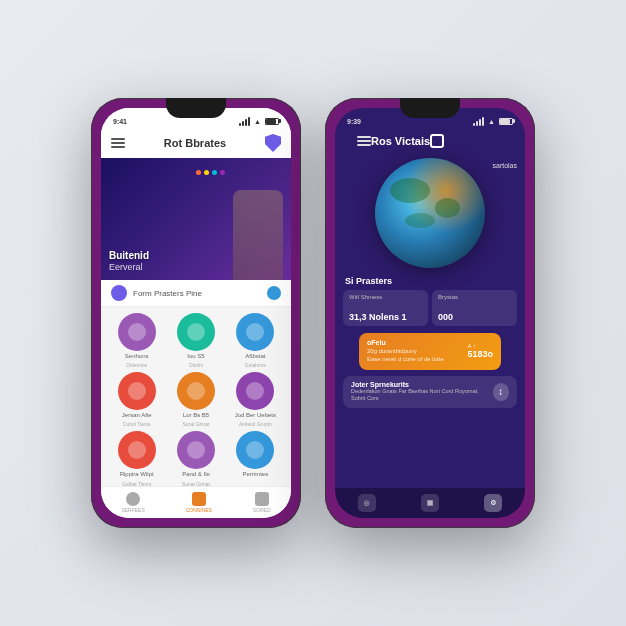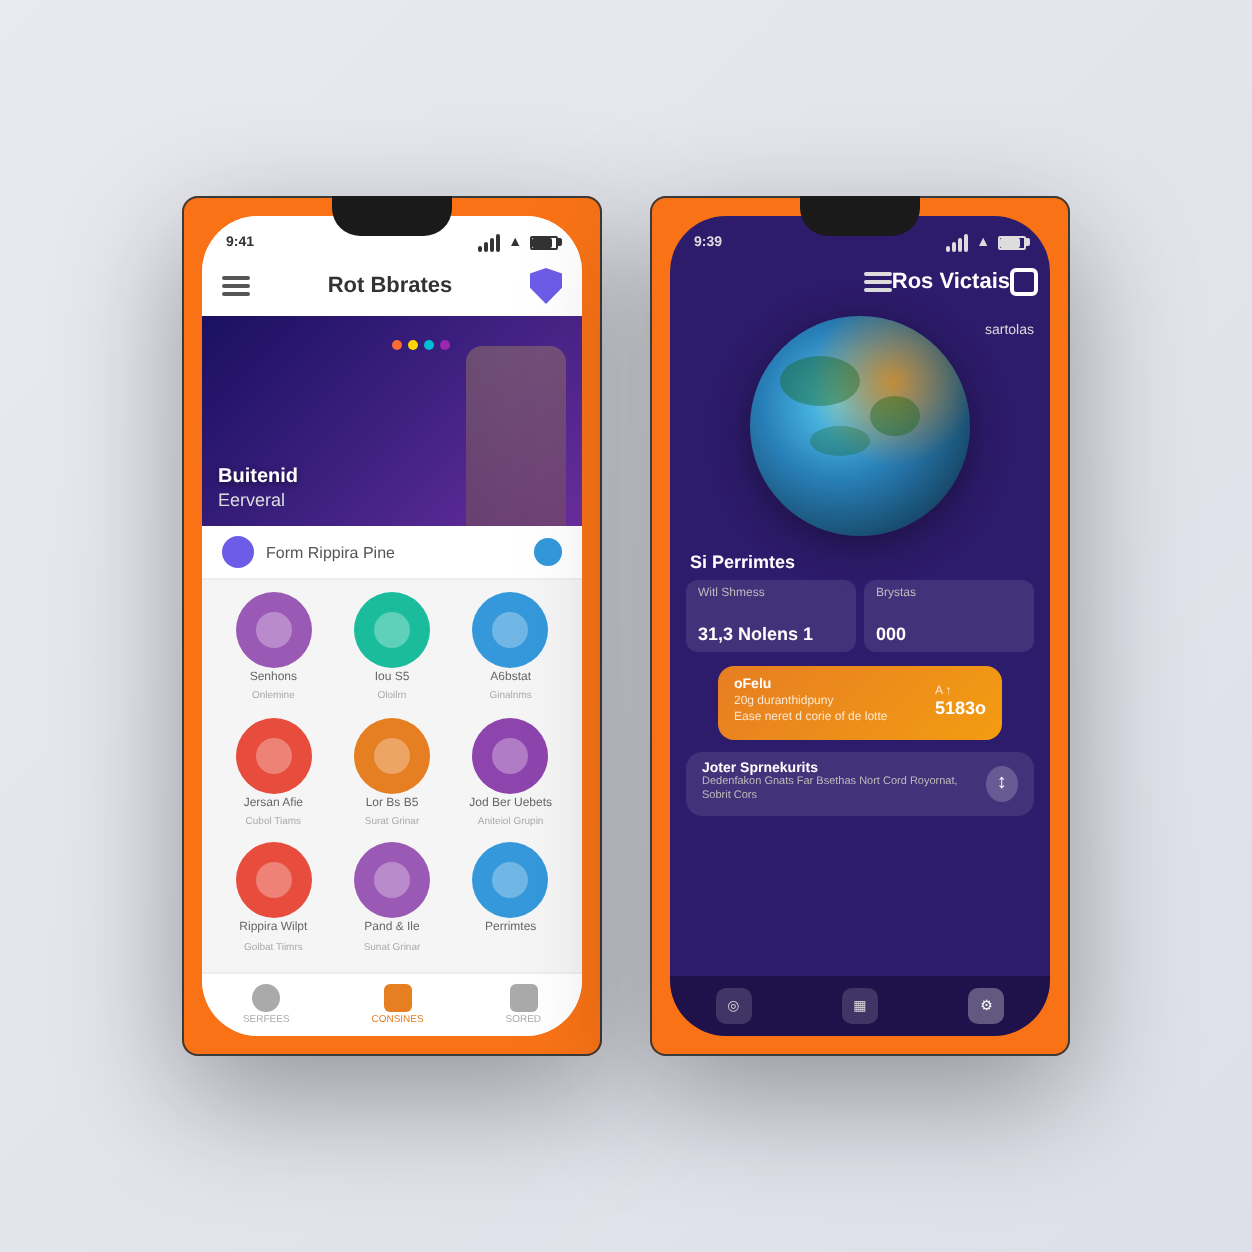--- a/index.html
+++ b/index.html
@@ -17,22 +17,22 @@
       display: flex;
       gap: 24px;
       align-items: center;
       justify-content: center;
     }
 
     
     .phone {
       width: 210px;
       height: 430px;
-      background: #f97316;
-      border-radius: 8px;
+      background: #701a75;
+      border-radius: 32px;
       padding: 10px;
       box-shadow: 0 20px 60px rgba(0,0,0,0.35), inset 0 0 0 1px #3a3a3a;
       position: relative;
     }
     .phone-screen {
       width: 100%;
       height: 100%;
       border-radius: 28px;
       overflow: hidden;
       position: relative;
@@ -73,21 +73,21 @@
       align-items: center;
       justify-content: space-between;
       padding: 4px 10px 6px;
     }
     .hamburger { display: flex; flex-direction: column; gap: 2px; cursor: pointer; }
     .hamburger span { width: 14px; height: 2px; background: #555; border-radius: 1px; }
     .p1-title { font-size: 11px; font-weight: 700; color: #333; }
     .shield-icon { width: 16px; height: 18px; background: #6c5ce7; clip-path: polygon(50% 0%, 100% 15%, 100% 55%, 50% 100%, 0% 55%, 0% 15%); }
 
     .p1-banner {
-      height: 105px;
+      height: 122px;
       background: linear-gradient(135deg, #1a1060 0%, #3d2080 50%, #6b2fa0 100%);
       position: relative;
       overflow: hidden;
       display: flex;
       align-items: flex-end;
       padding: 8px;
     }
     .p1-banner-text { color: #fff; }
     .p1-banner-text .line1 { font-size: 10px; font-weight: 800; line-height: 1.2; text-shadow: 0 1px 3px rgba(0,0,0,0.5); }
     .p1-banner-text .line2 { font-size: 9px; color: #ddd; }
@@ -173,22 +173,22 @@
       align-items: center;
       justify-content: space-between;
       padding: 4px 12px 0;
       font-size: 7px;
       font-weight: 600;
       color: #ddd;
     }
     .p2-header {
       display: flex;
       align-items: center;
-      justify-content: flex-end;
-      padding: 4px 6px 6px;
+      justify-content: flex-start;
+      padding: 4px 22px 6px;
     }
     .p2-title { font-size: 11px; font-weight: 700; color: #fff; }
     .p2-square { width: 14px; height: 14px; border: 2px solid #fff; border-radius: 3px; }
 
     .p2-globe-section {
       display: flex;
       justify-content: center;
       padding: 4px 8px 6px;
       position: relative;
     }
@@ -324,21 +324,21 @@
         <div class="banner-dots">
           <div class="banner-dot" style="background:#ff6b35;"></div>
           <div class="banner-dot" style="background:#ffd700;"></div>
           <div class="banner-dot" style="background:#00bcd4;"></div>
           <div class="banner-dot" style="background:#9c27b0;"></div>
         </div>
       </div>
 
       <div class="p1-promo-bar">
         <div class="promo-icon"></div>
-        <span class="promo-text">Form Rippira Pine</span>
+        <span class="promo-text">Form Prasters Pine</span>
         <div class="promo-avatar"></div>
       </div>
 
       <div class="p1-grid">
 
         <div class="p1-item">
           <div class="p1-circle" style="background:#9b59b6;">
             <div style="width:18px;height:18px;background:rgba(255,255,255,0.3);border-radius:50%;"></div>
           </div>
           <span class="p1-item-label">Senhons</span>
@@ -456,21 +456,21 @@
           <div class="globe-overlay"></div>
           <div class="globe-land">
             <div class="land-patch" style="width:40px;height:25px;top:20px;left:15px;background:rgba(20,100,20,0.4);"></div>
             <div class="land-patch" style="width:25px;height:20px;top:40px;left:60px;background:rgba(20,100,20,0.4);"></div>
             <div class="land-patch" style="width:30px;height:15px;top:55px;left:30px;background:rgba(20,100,20,0.3);"></div>
           </div>
         </div>
         <span class="p2-globe-label">sartolas</span>
       </div>
 
-      <div class="p2-subtitle">Si Perrimtes</div>
+      <div class="p2-subtitle">Si Prasters</div>
 
       <div class="p2-stats-row">
         <div class="p2-stat-box">
           <div class="p2-stat-label">Witl Shmess</div>
           <div class="p2-stat-value">31,3 Nolens 1</div>
         </div>
         <div class="p2-stat-box">
           <div class="p2-stat-label">Brystas</div>
           <div class="p2-stat-value">000</div>
         </div>

